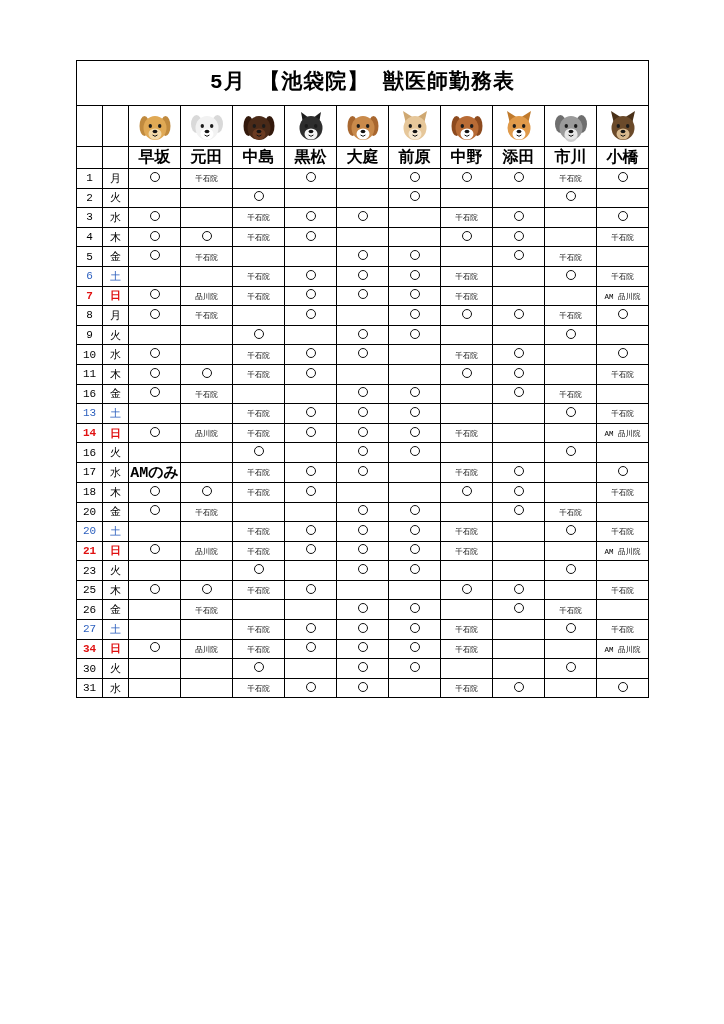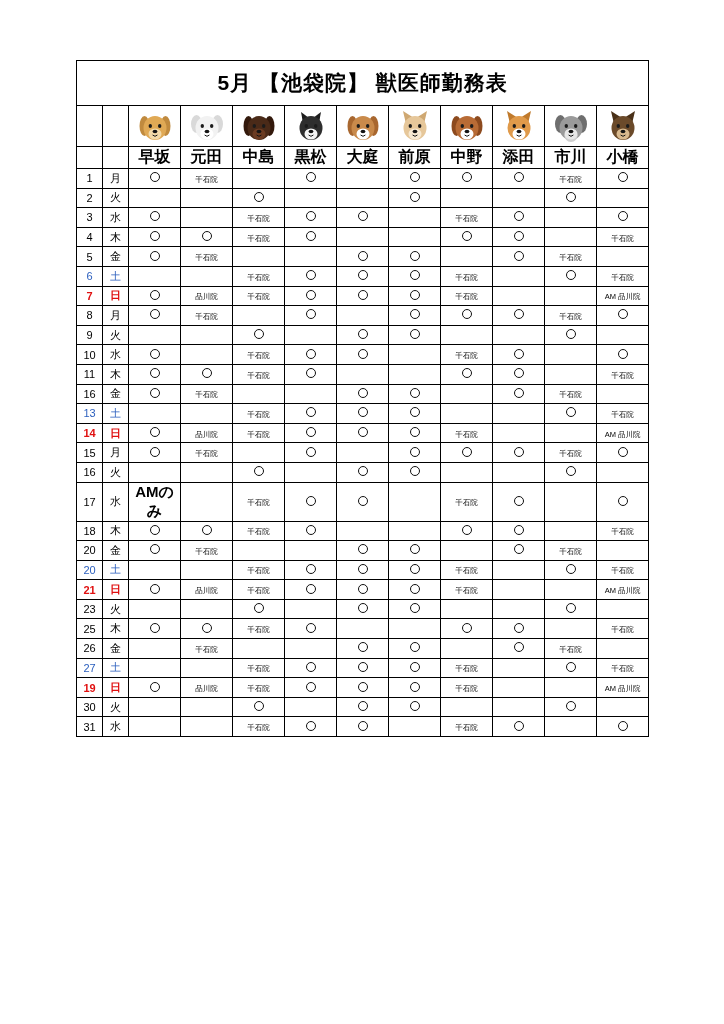--- a/index.html
+++ b/index.html
@@ -17,20 +17,21 @@
     position: relative;
     width: 724px;
     height: 1024px;
     box-sizing: border-box;
   }
   .sheet {
     position: absolute;
     left: 76px;
     top: 60px;
     width: 572px;
+    font-family: Liberation Mono, monospace;
   }
   table.schedule {
     border-collapse: collapse;
     table-layout: fixed;
     width: 572px;
     border: 1.6px solid #000;
   }
   table.schedule td, table.schedule th {
     border: 1px solid #000;
     padding: 0;
@@ -472,34 +473,20 @@
             <td><span class="note">千石院</span></td>
             <td><span class="circle"></span></td>
             <td><span class="circle"></span></td>
             <td><span class="circle"></span></td>
             <td><span class="note">千石院</span></td>
             <td></td>
             <td></td>
             <td><span class="note-am">AM 品川院</span></td>
           </tr>
           <tr class="day-row">
-            <td class="daynum ">15</td>
-            <td class="dow ">月</td>
-            <td><span class="circle"></span></td>
-            <td><span class="note">千石院</span></td>
-            <td></td>
-            <td><span class="circle"></span></td>
-            <td></td>
-            <td><span class="circle"></span></td>
-            <td><span class="circle"></span></td>
-            <td><span class="circle"></span></td>
-            <td><span class="note">千石院</span></td>
-            <td><span class="circle"></span></td>
-          </tr>
-          <tr class="day-row">
             <td class="daynum ">16</td>
             <td class="dow ">火</td>
             <td></td>
             <td></td>
             <td><span class="circle"></span></td>
             <td></td>
             <td><span class="circle"></span></td>
             <td><span class="circle"></span></td>
             <td></td>
             <td></td>
@@ -626,21 +613,21 @@
             <td><span class="note">千石院</span></td>
             <td><span class="circle"></span></td>
             <td><span class="circle"></span></td>
             <td><span class="circle"></span></td>
             <td><span class="note">千石院</span></td>
             <td></td>
             <td><span class="circle"></span></td>
             <td><span class="note">千石院</span></td>
           </tr>
           <tr class="day-row">
-            <td class="daynum sun">19</td>
+            <td class="daynum sun">34</td>
             <td class="dow sun">日</td>
             <td><span class="circle"></span></td>
             <td><span class="note">品川院</span></td>
             <td><span class="note">千石院</span></td>
             <td><span class="circle"></span></td>
             <td><span class="circle"></span></td>
             <td><span class="circle"></span></td>
             <td><span class="note">千石院</span></td>
             <td></td>
             <td></td>

